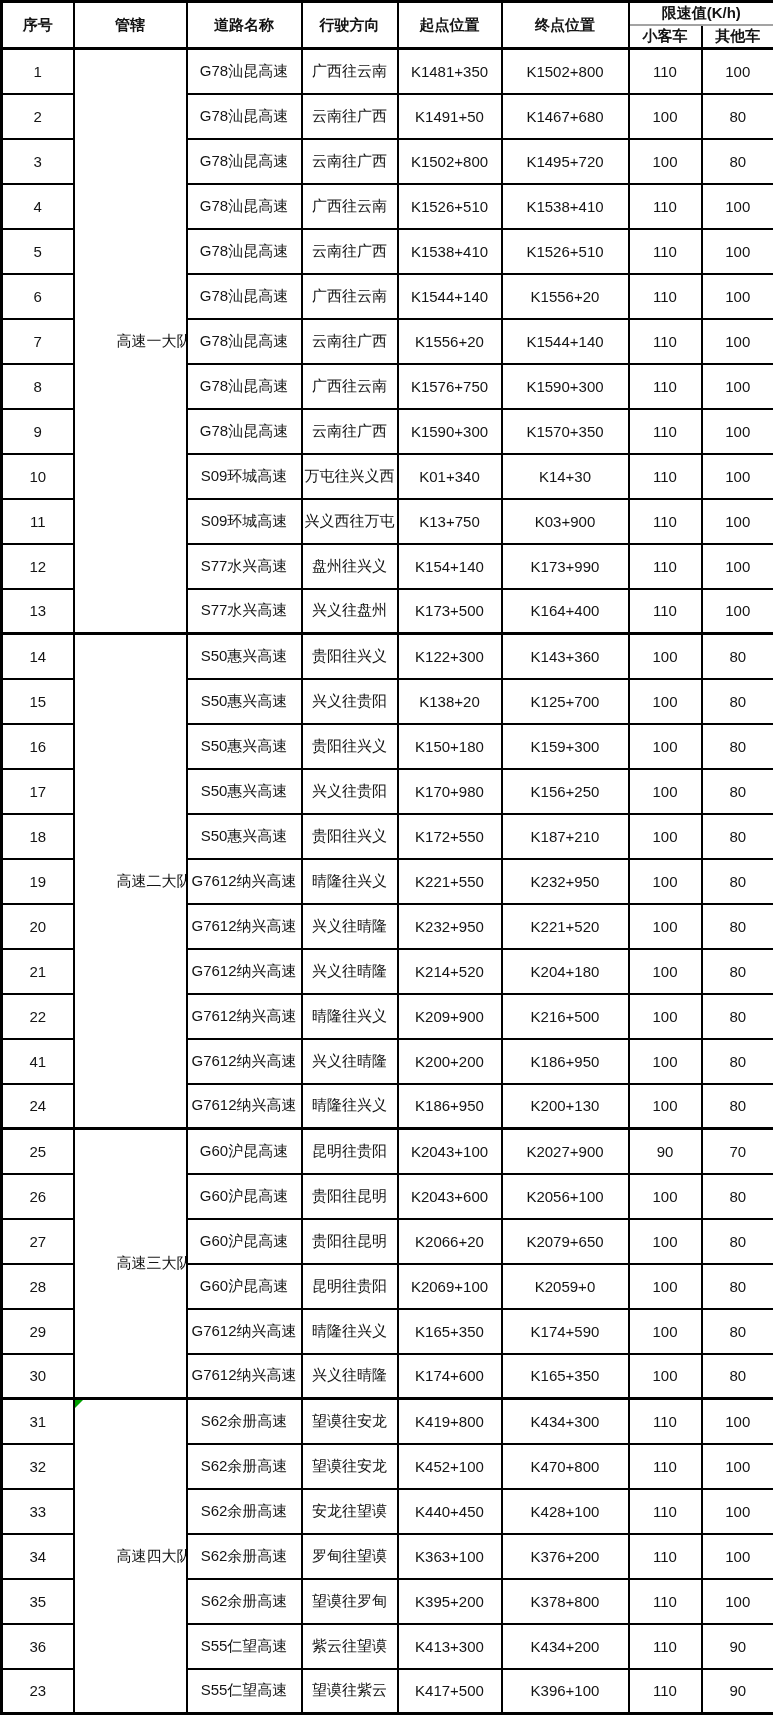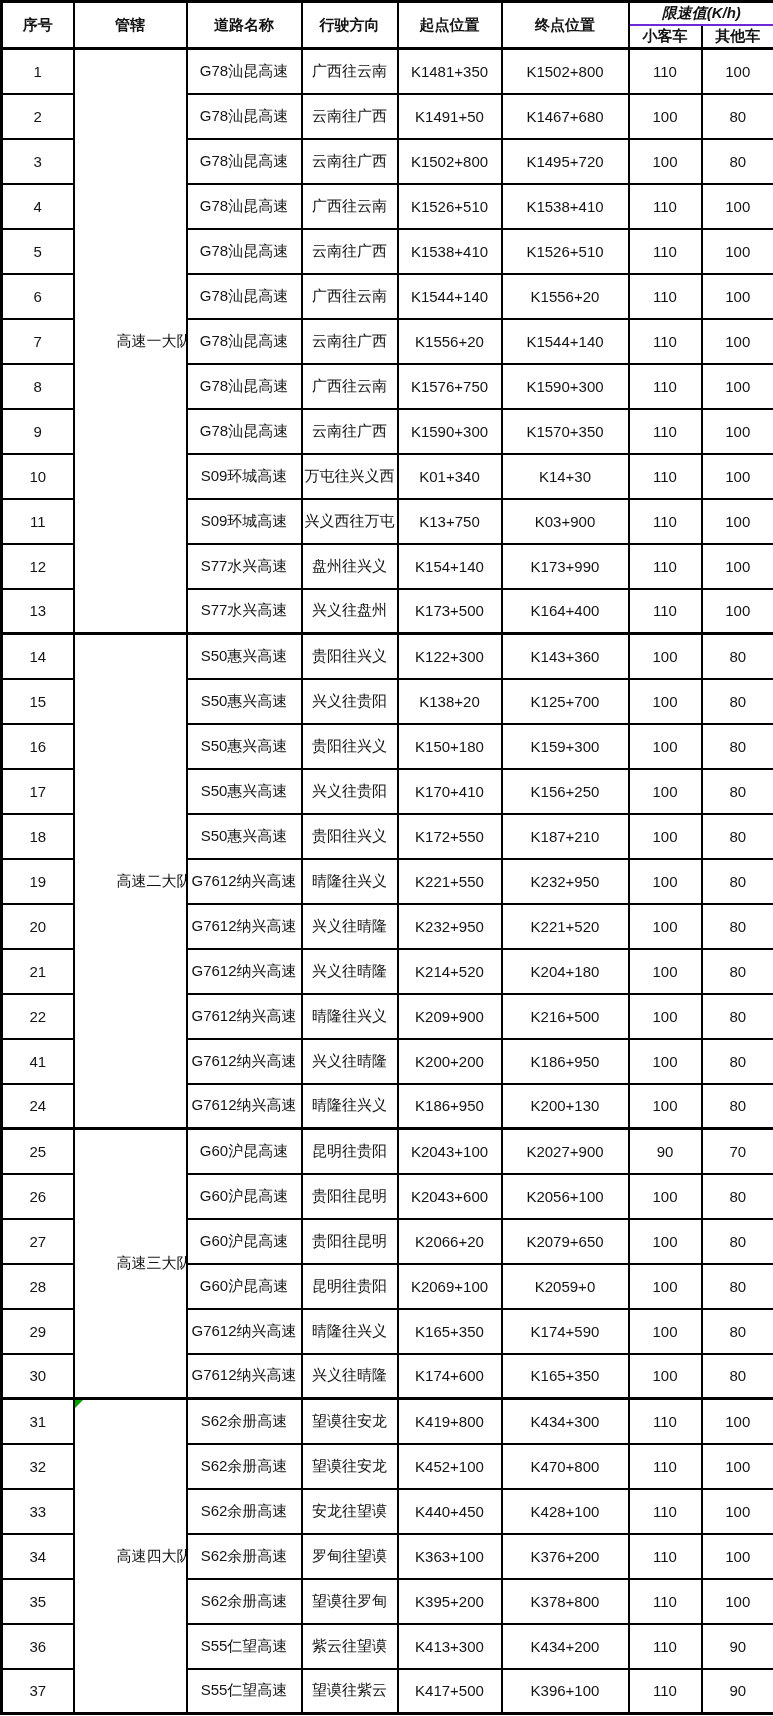--- a/index.html
+++ b/index.html
@@ -27,22 +27,21 @@
     white-space: nowrap;
   }
   thead th {
     font-weight: bold;
     font-size: 15px;
     border-bottom: 3px solid #000000;
   }
   thead tr.header-row-top { height: 23px; margin-top: 24px; }
   thead tr.header-row-sub { height: 24px; }
   thead th.speed-group-header {
-    border-bottom: 2px solid #6d28d9;
-    font-style: italic;
+    border-bottom: 2px solid #a3a3a3;
   }
   tbody tr { height: 45px; }
   tbody td { font-size: 15px; }
   tbody tr.group-start td { border-top: 3px solid #000000; }
   td.jur-cell { position: relative; padding-left: 42px; }
   .marker {
     position: absolute;
     top: 0;
     left: 0;
     width: 0;
@@ -225,21 +224,21 @@
         <td>贵阳往兴义</td>
         <td>K150+180</td>
         <td>K159+300</td>
         <td>100</td>
         <td>80</td>
       </tr>
       <tr>
         <td>17</td>
         <td>S50惠兴高速</td>
         <td>兴义往贵阳</td>
-        <td>K170+410</td>
+        <td>K170+980</td>
         <td>K156+250</td>
         <td>100</td>
         <td>80</td>
       </tr>
       <tr>
         <td>18</td>
         <td>S50惠兴高速</td>
         <td>贵阳往兴义</td>
         <td>K172+550</td>
         <td>K187+210</td>
@@ -404,21 +403,21 @@
       <tr>
         <td>36</td>
         <td>S55仁望高速</td>
         <td>紫云往望谟</td>
         <td>K413+300</td>
         <td>K434+200</td>
         <td>110</td>
         <td>90</td>
       </tr>
       <tr>
-        <td>37</td>
+        <td>23</td>
         <td>S55仁望高速</td>
         <td>望谟往紫云</td>
         <td>K417+500</td>
         <td>K396+100</td>
         <td>110</td>
         <td>90</td>
       </tr>
     </tbody>
 </table>
 

